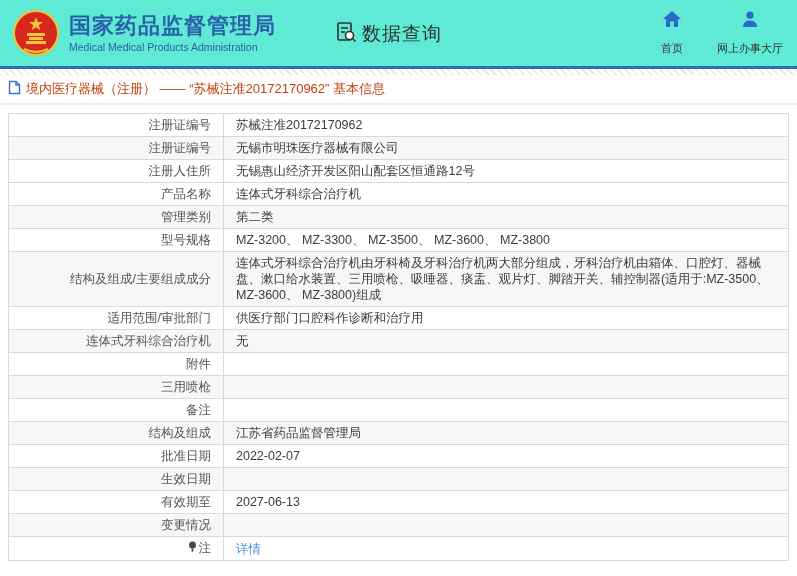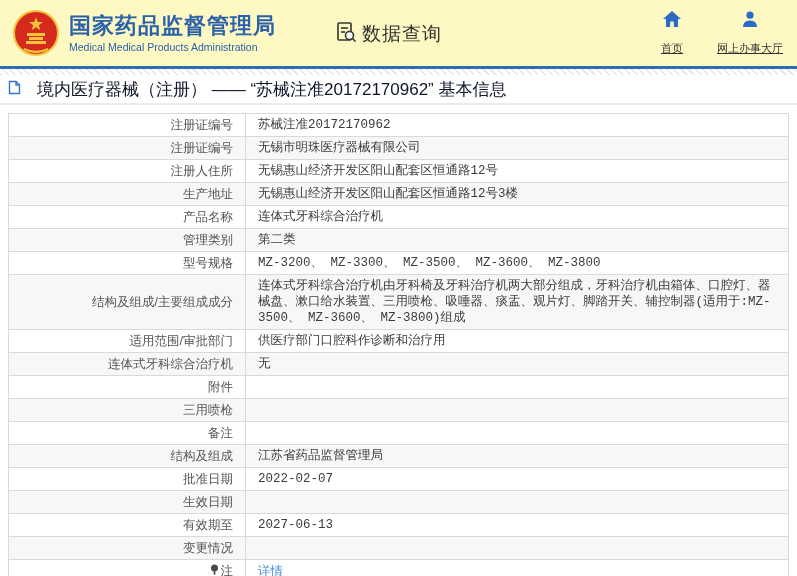--- a/index.html
+++ b/index.html
@@ -1,46 +1,46 @@
 <!DOCTYPE html>
 <html><head>
 <meta charset="utf-8">
 <style>
   * { box-sizing: border-box; margin: 0; padding: 0; }
   html,body { width: 797px; height: 576px; background: #fff; overflow: hidden;
     font-family: "Liberation Sans", "DejaVu Sans", sans-serif; }
 
   
-  .header { height: 66px; display: flex; align-items: center; padding: 0 14px 0 12px; background:#fef9c3; }
+  .header { height: 66px; display: flex; align-items: center; padding: 0 14px 0 12px; background:#5eead4; }
   .logo-wrap { width: 48px; height: 48px; flex: 0 0 auto; }
   .brand { margin-left: 9px; }
   .brand-title { color: #2b61a8; font-size: 22px; font-weight: bold; letter-spacing: 1px; line-height: 26px; }
   .brand-sub { color: #2b61a8; font-size: 10.5px; margin-top: 2px; }
   .section { display: flex; align-items: center; margin-left: 58px; margin-top: 2px; }
   .section-label { font-size: 19px; color: #2f2f2f; letter-spacing: 1px; margin-left: 4px; }
   .top-nav { margin-left: auto; display: flex; gap: 34px; }
   .nav-item { display: flex; flex-direction: column; align-items: center; cursor: pointer; }
-  .nav-item .txt { font-size: 11px; color: #333; margin-top: 10px; white-space: nowrap; text-decoration: underline; }
+  .nav-item .txt { font-size: 11px; color: #333; margin-top: 10px; white-space: nowrap; }
 
   .blue-rule { height: 3px; background: #2e6db5; }
   .hatch { height: 6px;
     background: repeating-linear-gradient(45deg, #e9e9e9 0 1.5px, #ffffff 1.5px 5px); }
 
   
   .crumb-bar { height: 30px; display: flex; align-items: center; padding-left: 8px;
     border-bottom: 2px solid #ececec; }
-  .crumb-text { color: #0f172a; font-size: 17px; margin-left: 16px; }
+  .crumb-text { color: #c2410c; font-size: 13px; margin-left: 5px; }
 
   
   .tbl-wrap { padding: 8px 8px 0 8px; }
   table.info { width: 100%; border-collapse: collapse; table-layout: fixed; }
   table.info th, table.info td { border: 1px solid #d9d9d9; font-size: 12.5px;
     line-height: 16px; padding: 3px 12px; vertical-align: middle; }
-  table.info th { width: 237px; text-align: right; color: #555; font-weight: normal; }
-  table.info td { color: #3c3c3c; text-align: left; word-break: break-all; font-family: Liberation Mono, monospace; }
+  table.info th { width: 215px; text-align: right; color: #555; font-weight: normal; }
+  table.info td { color: #3c3c3c; text-align: left; word-break: break-all; }
   table.info tr.even { background: #f7f7f7; }
   table.info tr.odd { background: #ffffff; }
   table.info a { color: #3f8fdb; text-decoration: none; }
   .note-ic { display: inline-block; vertical-align: -1px; margin-right: 2px; }
 </style>
 </head>
 <body>
 
 <div class="header">
   <div class="logo-wrap">
@@ -111,24 +111,20 @@
           <td>苏械注准20172170962</td>
         </tr>
         <tr class="even">
           <th>注册证编号</th>
           <td>无锡市明珠医疗器械有限公司</td>
         </tr>
         <tr class="odd">
           <th>注册人住所</th>
           <td>无锡惠山经济开发区阳山配套区恒通路12号</td>
         </tr>
-        <tr class="even">
-          <th>生产地址</th>
-          <td>无锡惠山经济开发区阳山配套区恒通路12号3楼</td>
-        </tr>
         <tr class="odd">
           <th>产品名称</th>
           <td>连体式牙科综合治疗机</td>
         </tr>
         <tr class="even">
           <th>管理类别</th>
           <td>第二类</td>
         </tr>
         <tr class="odd">
           <th>型号规格</th>

